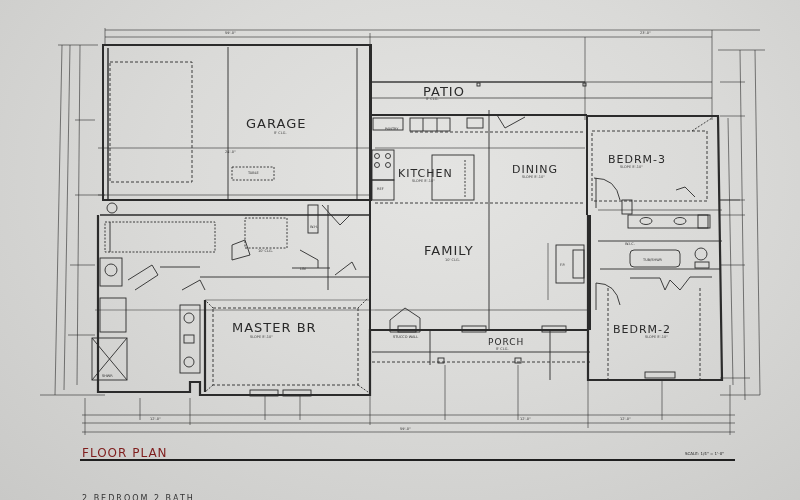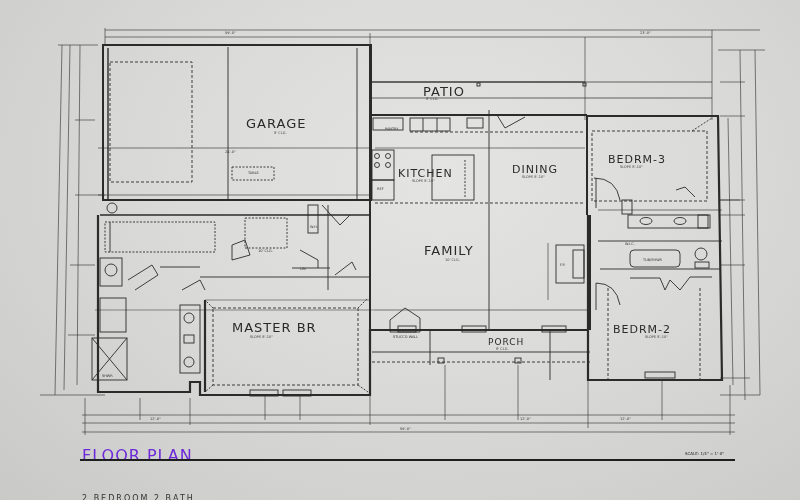--- a/index.html
+++ b/index.html
@@ -14,22 +14,22 @@
   }
   svg { position: absolute; left: 0; top: 0; }
   .room-label {
     font-family: "DejaVu Sans", sans-serif;
     font-size: 13px; letter-spacing: 1px; fill: #2a2a2a;
   }
   .room-sub { font-size: 3.5px; fill: #444; font-family: "DejaVu Sans", sans-serif; }
   .dim { font-size: 3.5px; fill: #333; font-family: "DejaVu Sans", sans-serif; }
   .title-text {
     position: absolute; left: 82px; top: 446px;
-    font-family: "DejaVu Sans", sans-serif; font-size: 16px;
-    letter-spacing: 1px; color: #6d28d9;
+    font-family: "DejaVu Sans", sans-serif; font-size: 12px;
+    letter-spacing: 1px; color: #7f1d1d;
   }
   .scale-text {
     position: absolute; left: 685px; top: 451px;
     font-family: "DejaVu Sans", sans-serif; font-size: 4px; color: #222;
   }
   .title-rule {
     position: absolute; left: 80px; top: 459px; width: 655px; height: 2px; background: #1f1f1f;
   }
   .cut-text {
     position: absolute; left: 82px; top: 494px; font-size: 8px; color: #333;

